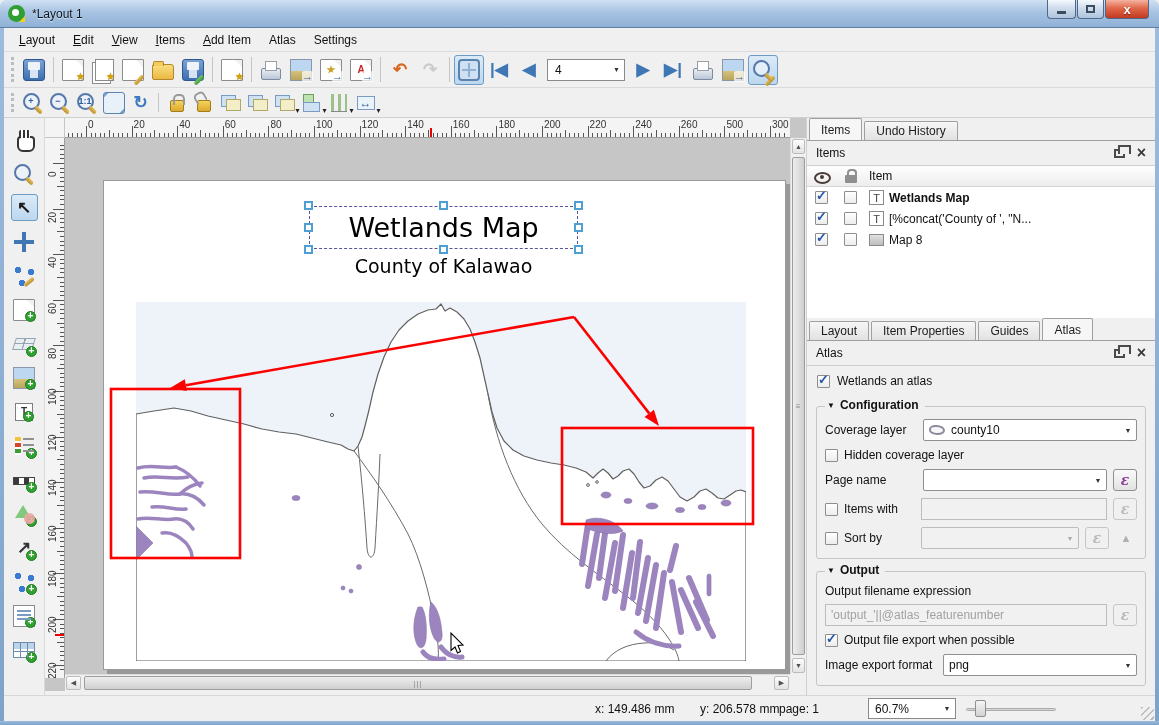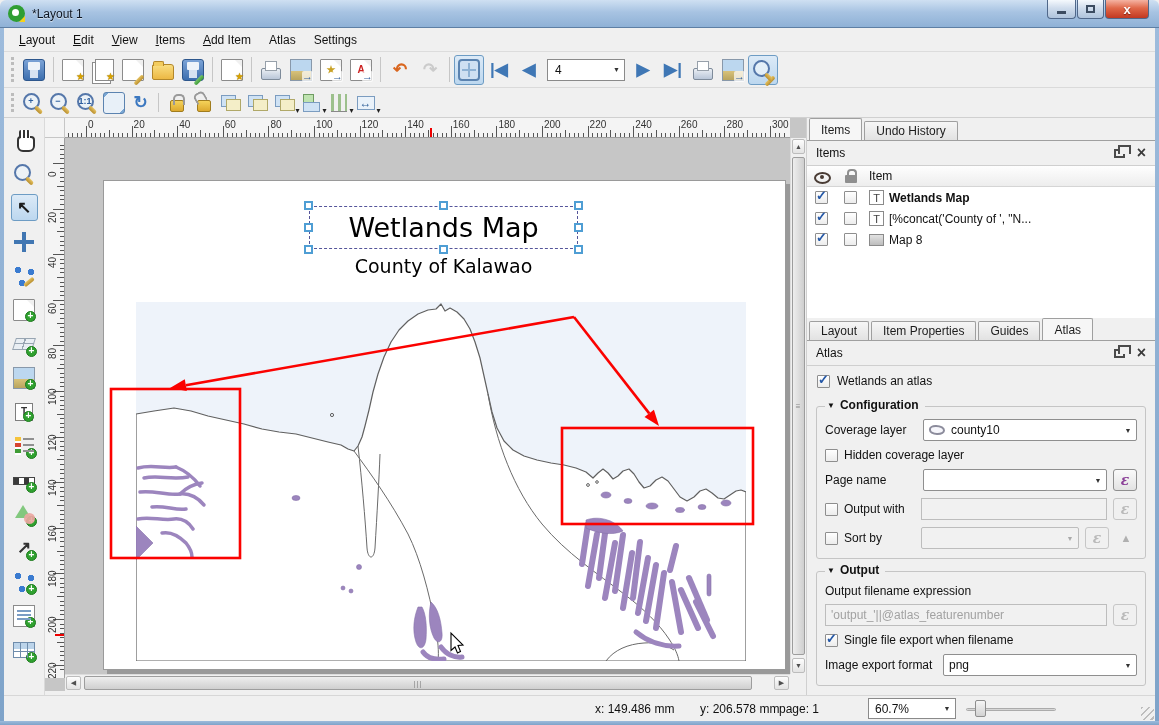--- a/index.html
+++ b/index.html
@@ -653,21 +653,21 @@
         <span class="rlab" style="left: 205.4px;">80</span>
         <span class="rlab" style="left: 251px;">100</span>
         <span class="rlab" style="left: 296.6px;">120</span>
         <span class="rlab" style="left: 342.2px;">140</span>
         <span class="rlab" style="left: 387.8px;">160</span>
         <span class="rlab" style="left: 433.4px;">180</span>
         <span class="rlab" style="left: 479px;">200</span>
         <span class="rlab" style="left: 524.6px;">220</span>
         <span class="rlab" style="left: 570.2px;">240</span>
         <span class="rlab" style="left: 615.8px;">260</span>
-        <span class="rlab" style="left: 661.4px;">280</span>
+        <span class="rlab" style="left: 661.4px;">500</span>
         <span class="rlab" style="left: 707px;">300</span>
         <div class="rmark-t" style="left: 365px;"></div>
       </div>
     <div id="ruler-left">
         <div class="tickh" style="top: 6.76px; width: 4px;"></div>
         <div class="tickh" style="top: 11.32px; width: 4px;"></div>
         <div class="tickh" style="top: 15.88px; width: 4px;"></div>
         <div class="tickh" style="top: 20.44px; width: 4px;"></div>
         <div class="tickh" style="top: 25px; width: 11px;"></div>
         <div class="tickh" style="top: 29.56px; width: 4px;"></div>
@@ -997,21 +997,21 @@
         </div>
         <div class="frow">
           <span class="flabel">Page name</span>
           <div class="combo">
               <span class="arrow">▼</span>
             </div>
           <div class="ebtn">ε</div>
         </div>
         <div class="frow">
           <span class="cb"></span>
-          <span class="flabel" style="width:71px;">Output with</span>
+          <span class="flabel" style="width:71px;">Items with</span>
           <div class="input disabled"></div>
           <div class="ebtn disabled">ε</div>
         </div>
         <div class="frow">
           <span class="cb"></span>
           <span class="flabel" style="width:71px;">Sort by</span>
           <div class="combo disabled">
               <span class="arrow">▼</span>
             </div>
           <div class="ebtn disabled">ε</div>
@@ -1024,21 +1024,21 @@
             <span class="tri">▼</span>
             <span>Output</span>
           </div>
         <div class="olabel">Output filename expression</div>
         <div class="frow">
           <div class="input disabled">'output_'||@atlas_featurenumber</div>
           <div class="ebtn disabled">ε</div>
         </div>
         <div class="frow">
           <span class="cb checked"></span>
-          <span>Single file export when filename</span>
+          <span>Output file export when possible</span>
         </div>
         <div class="frow">
           <span class="flabel" style="width:112px;">Image export format</span>
           <div class="combo">
             <span>png</span>
             <span class="arrow">▼</span>
           </div>
         </div>
       </div>
     </div>

